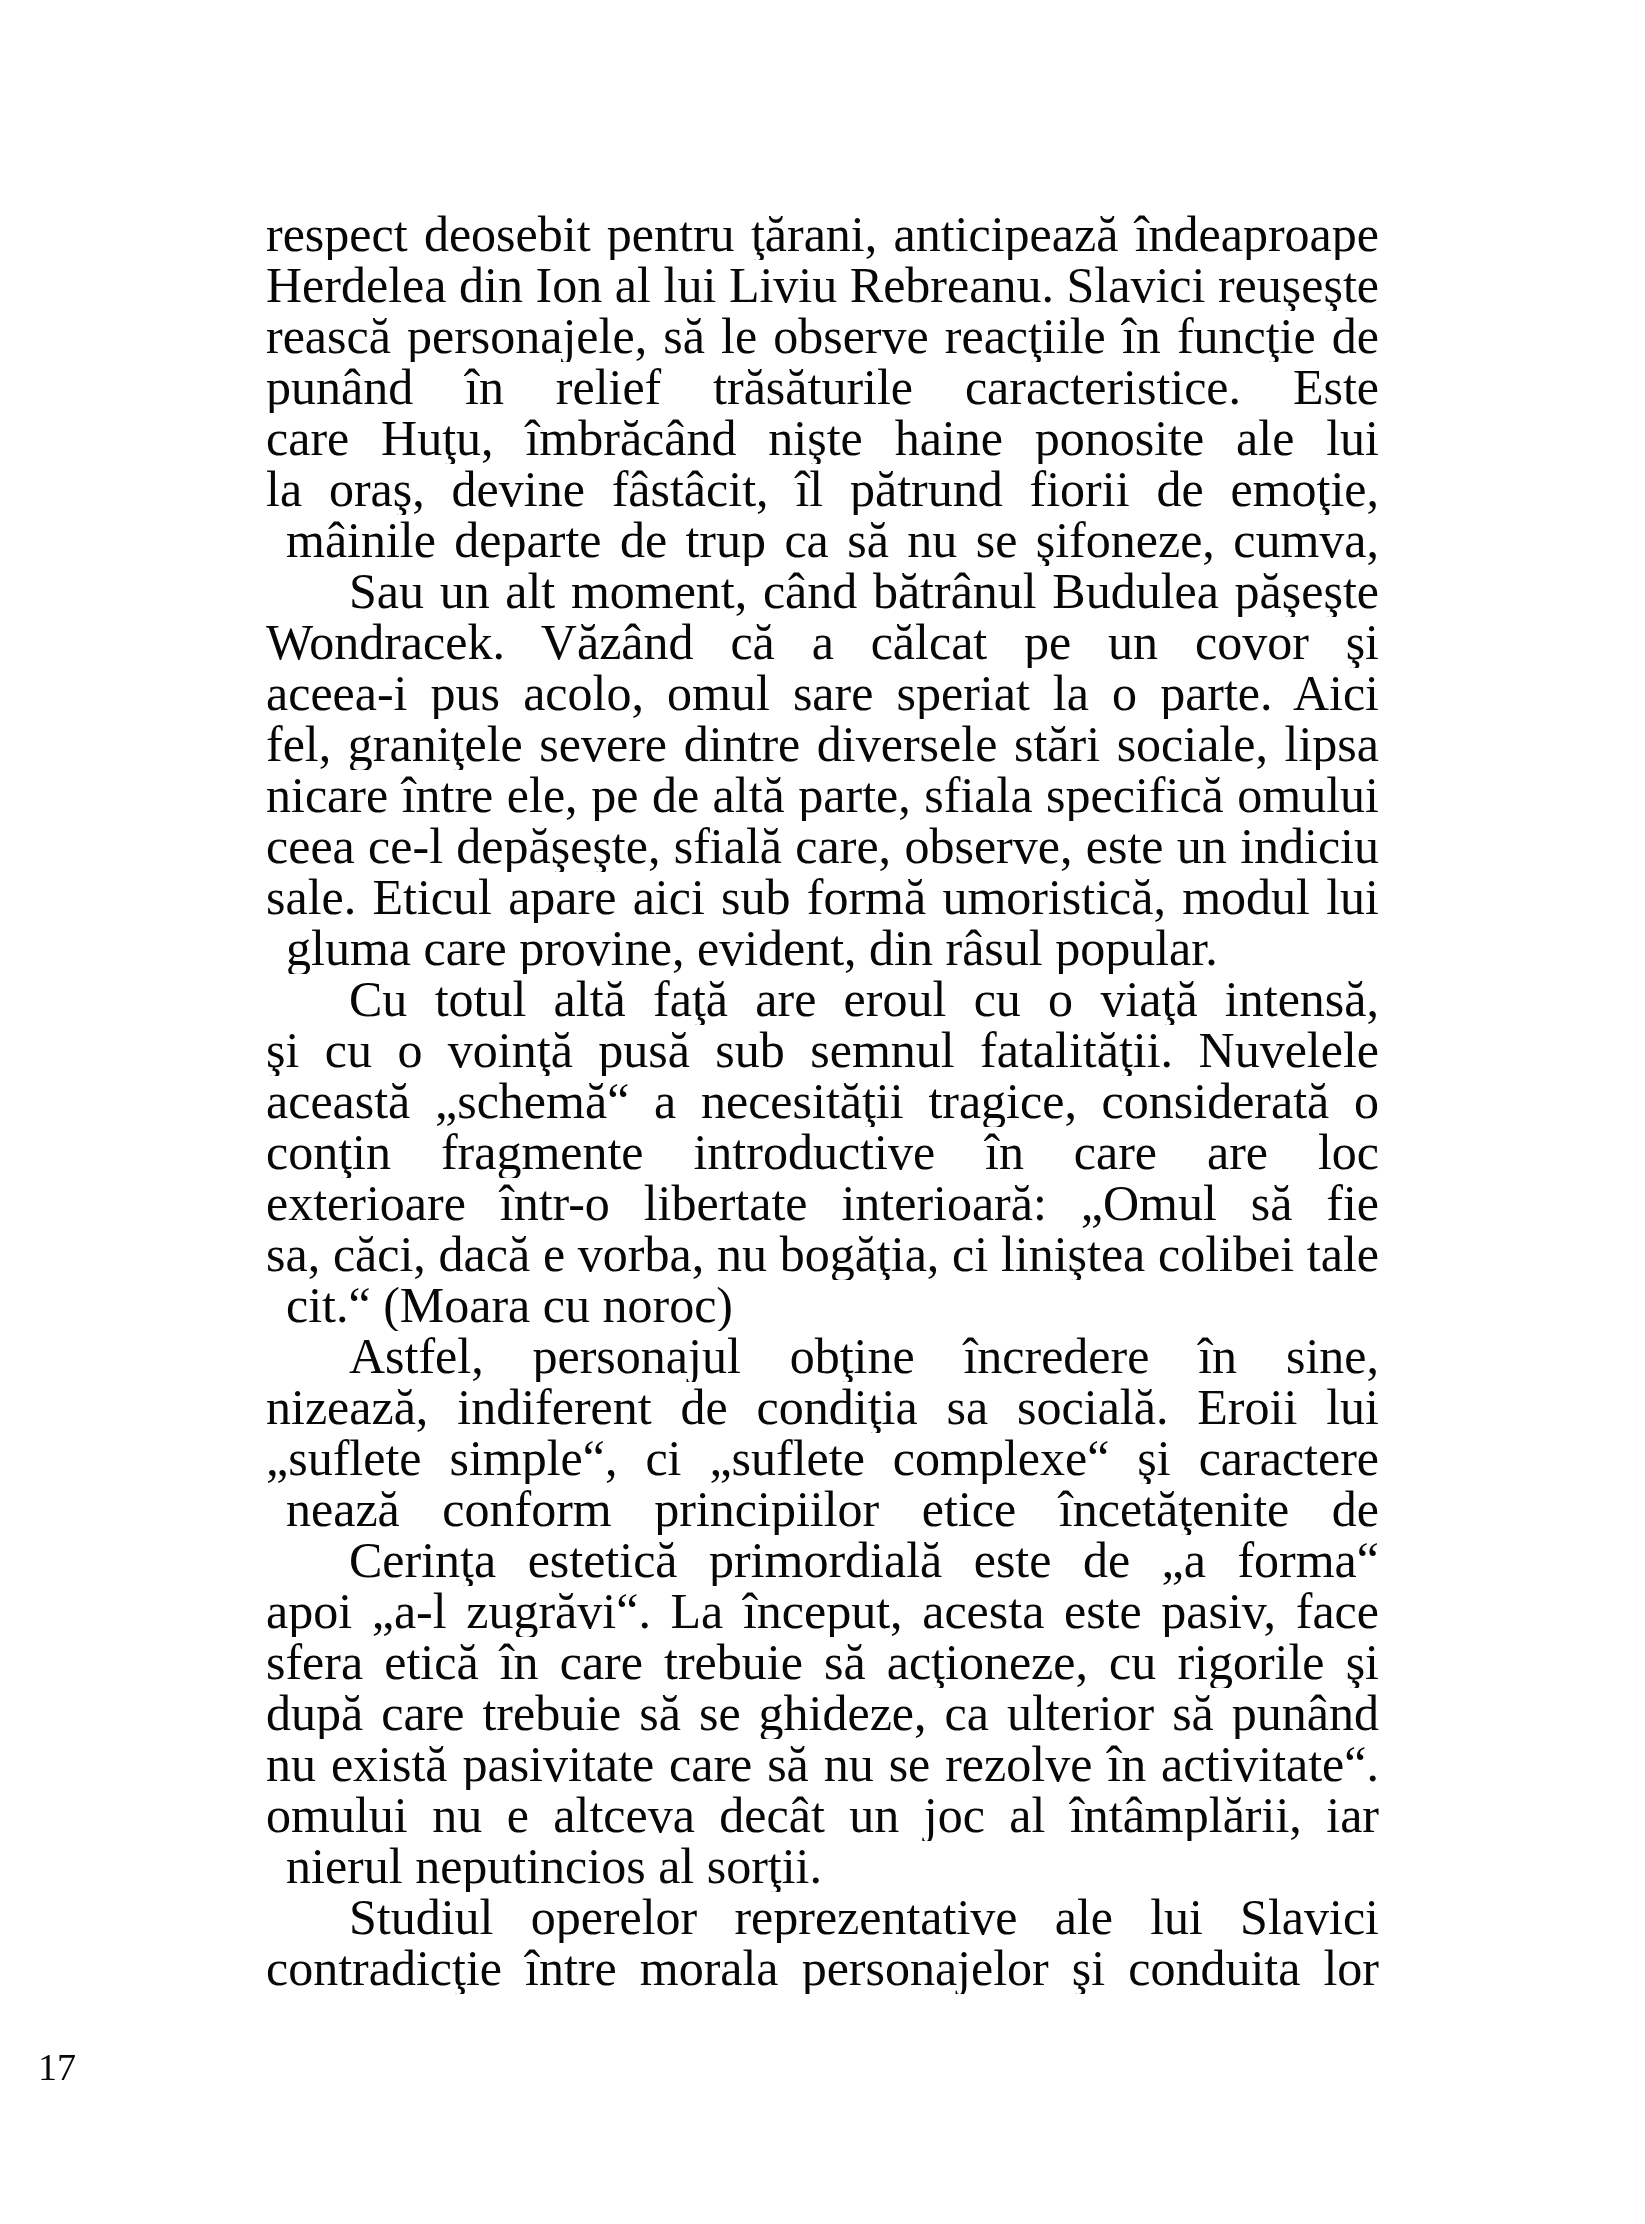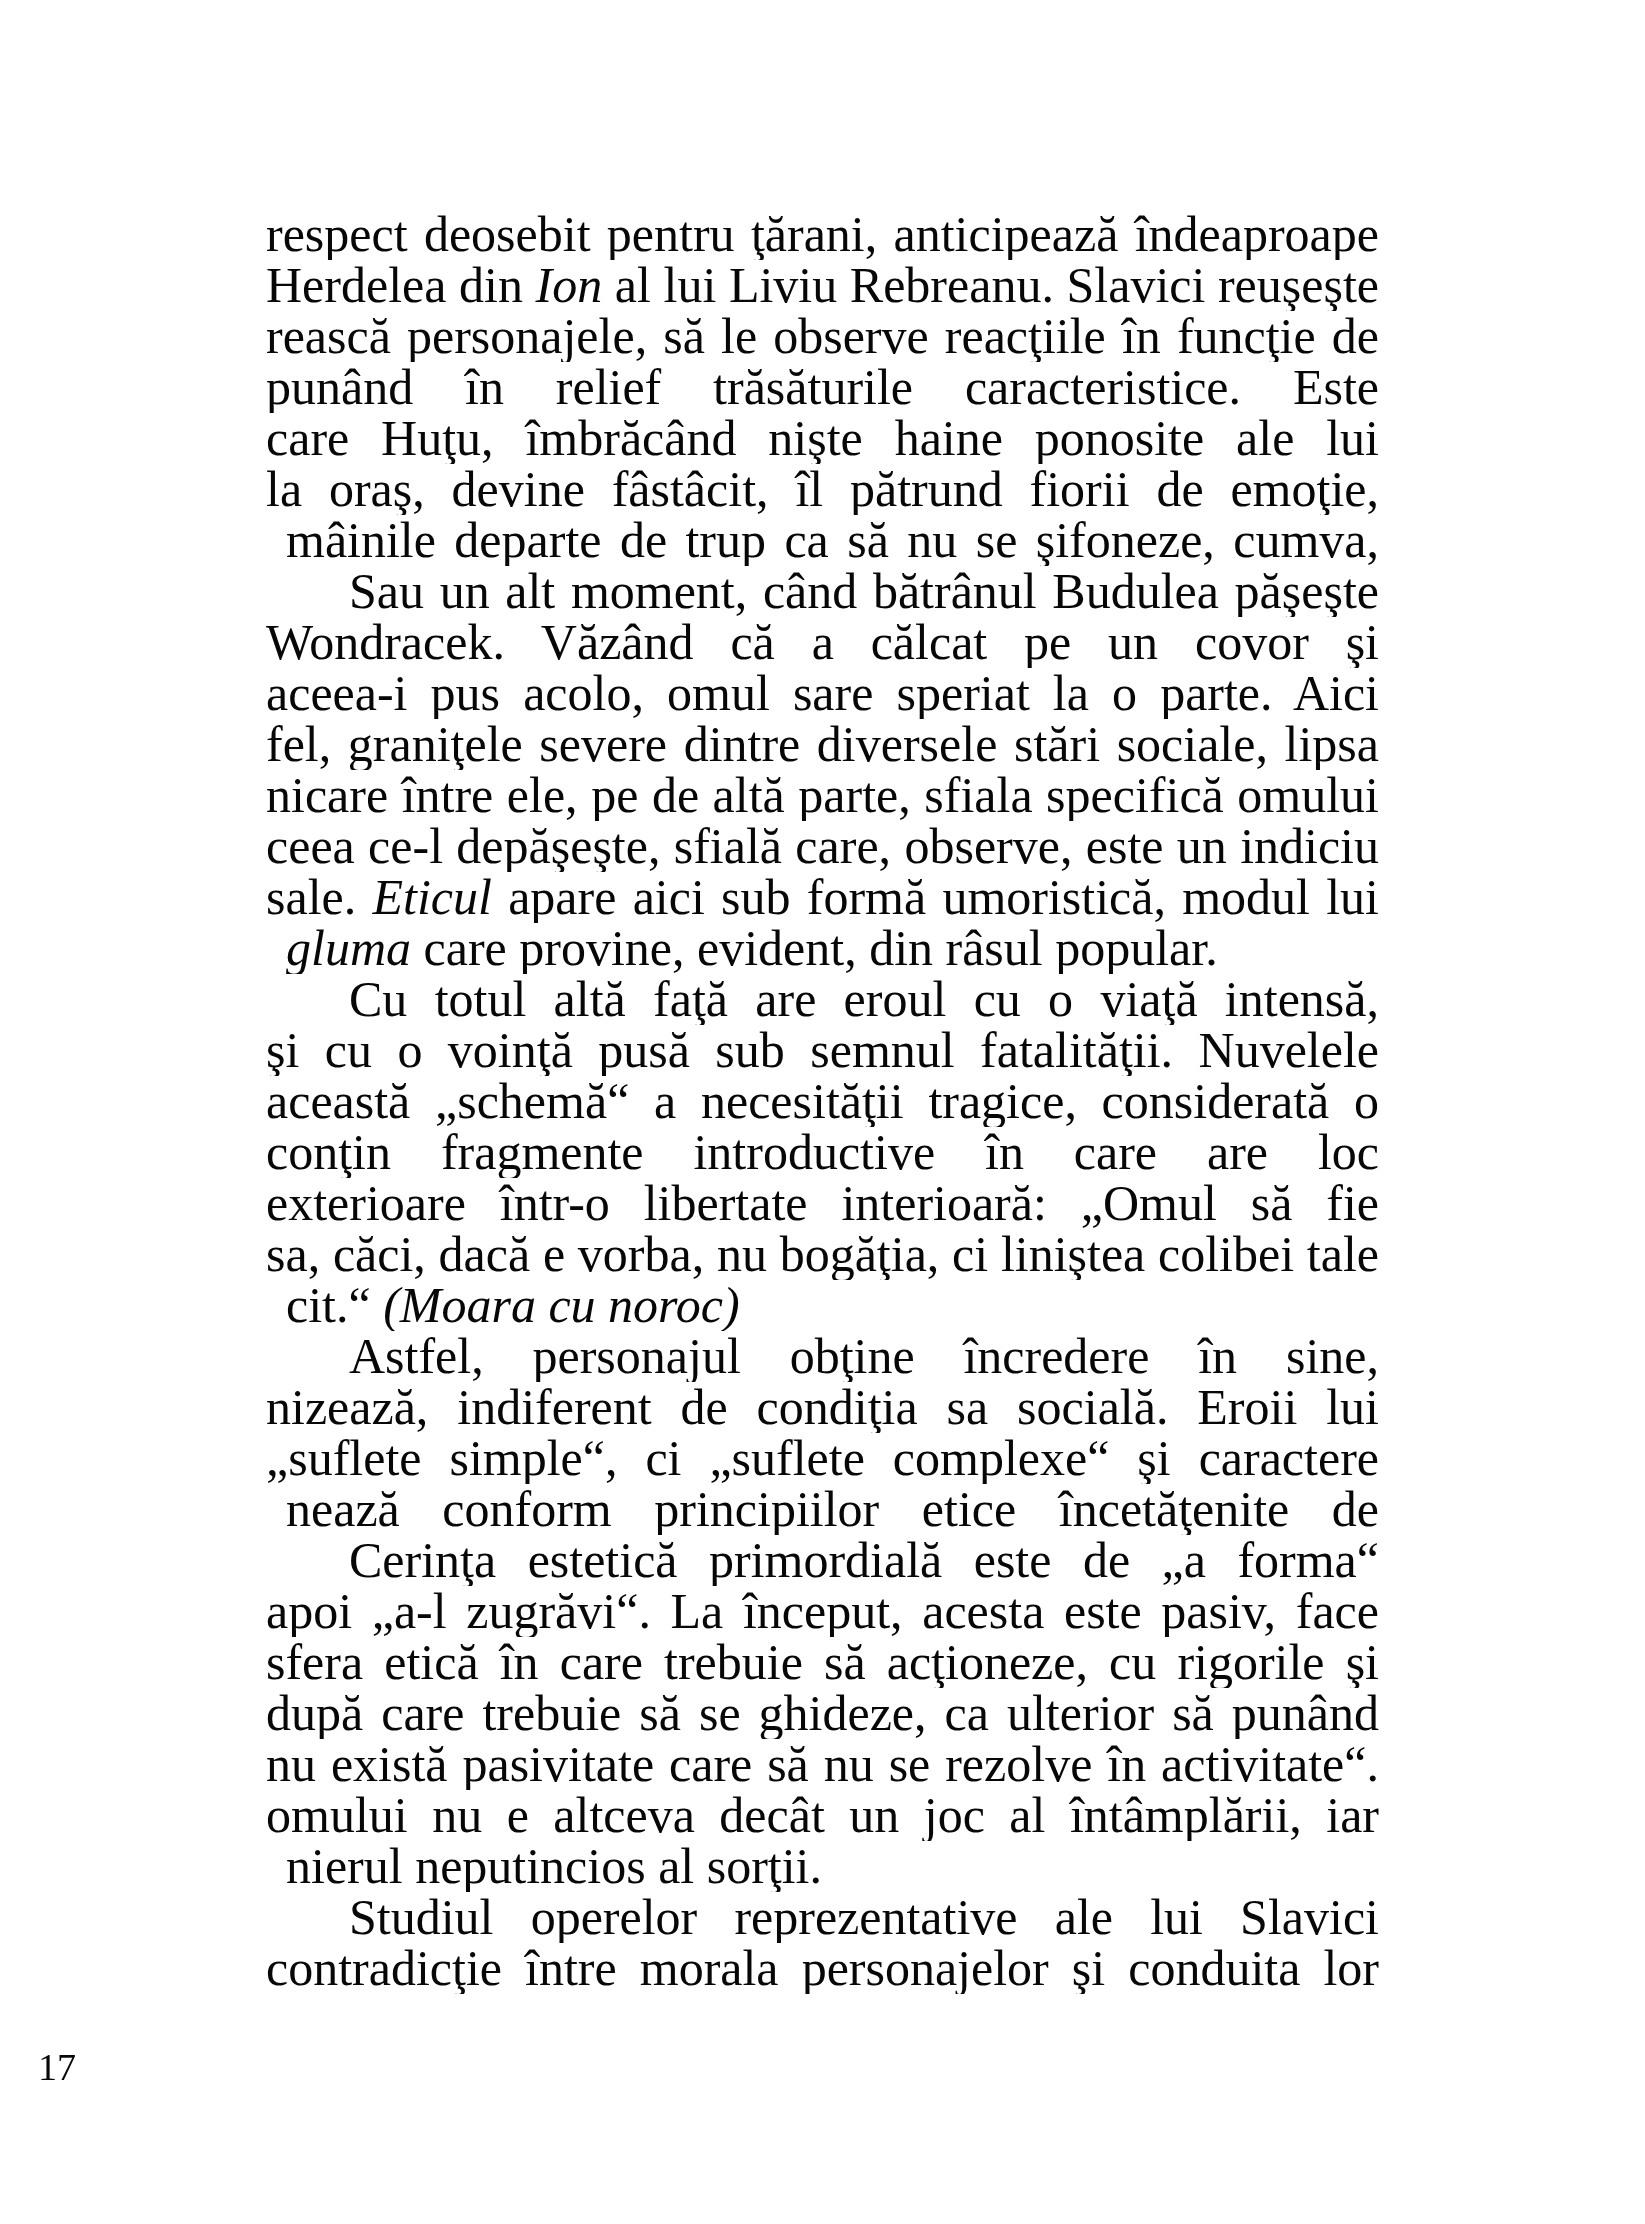--- a/index.html
+++ b/index.html
@@ -31,21 +31,21 @@
     height: 51px;
     overflow: hidden;
   }
   .line.pend {
     text-align-last: left;
     margin-left: 20px;
   }
   .line.ind {
     text-indent: 83px;
   }
-  .it { font-style: italic; }
+  .it { }
   .page-number {
     position: absolute;
     left: 0;
     top: 2042px;
     width: 1646px;
     text-align: left;
     font-family: "Liberation Serif", serif;
     font-size: 38px;
     line-height: 51px;
     color: #070707;

